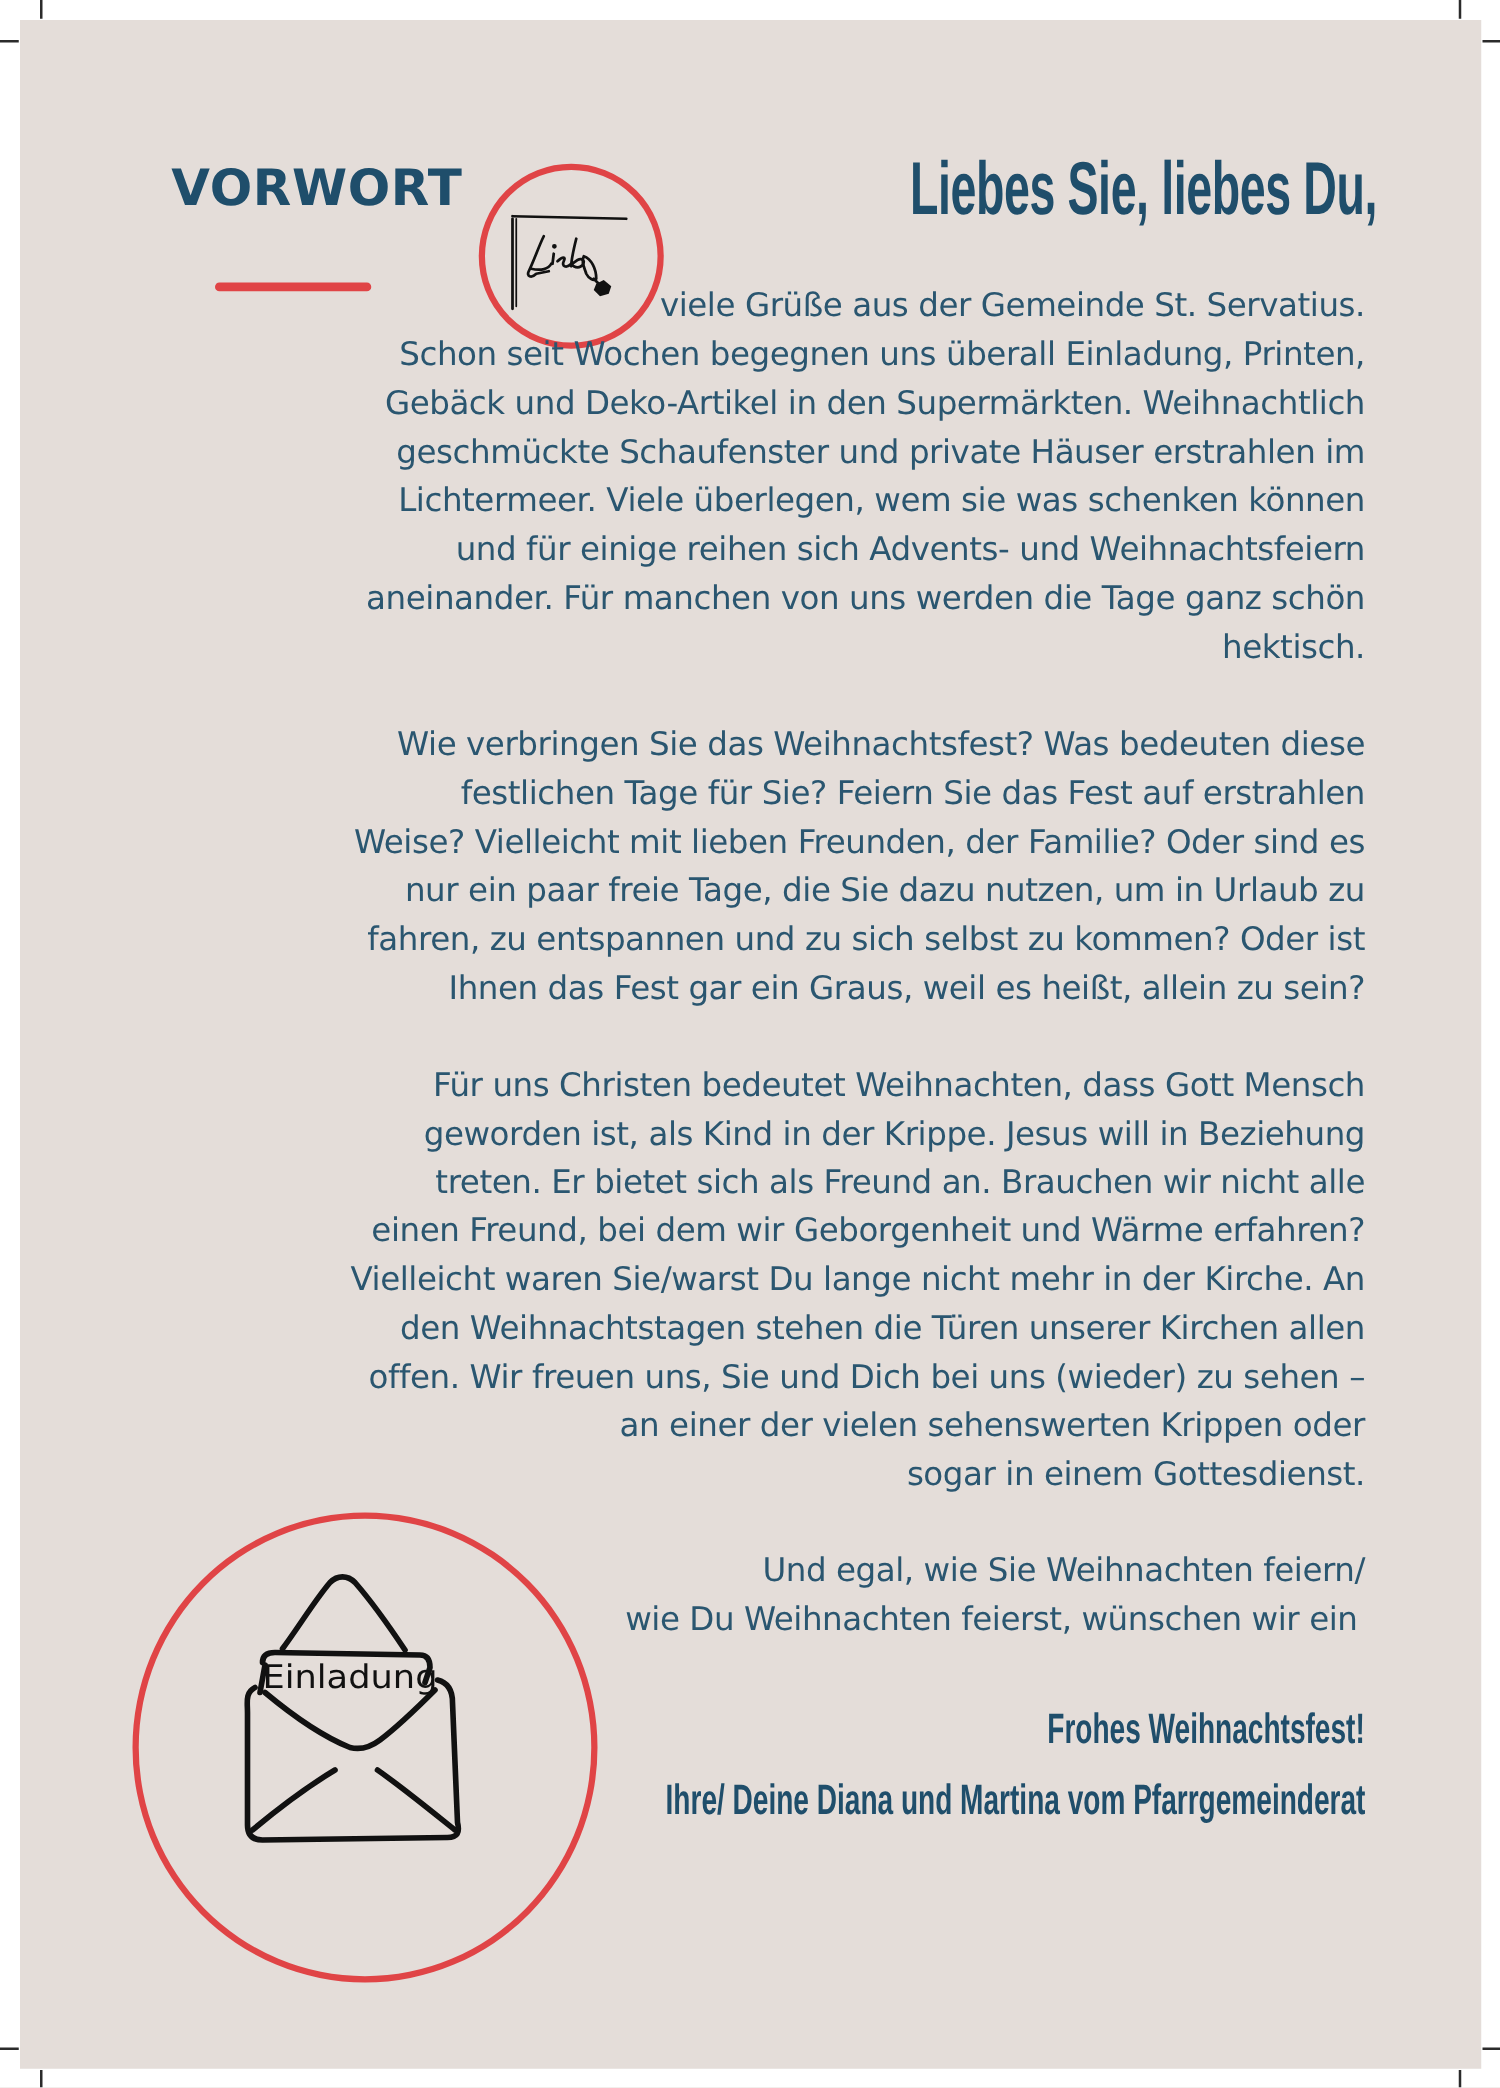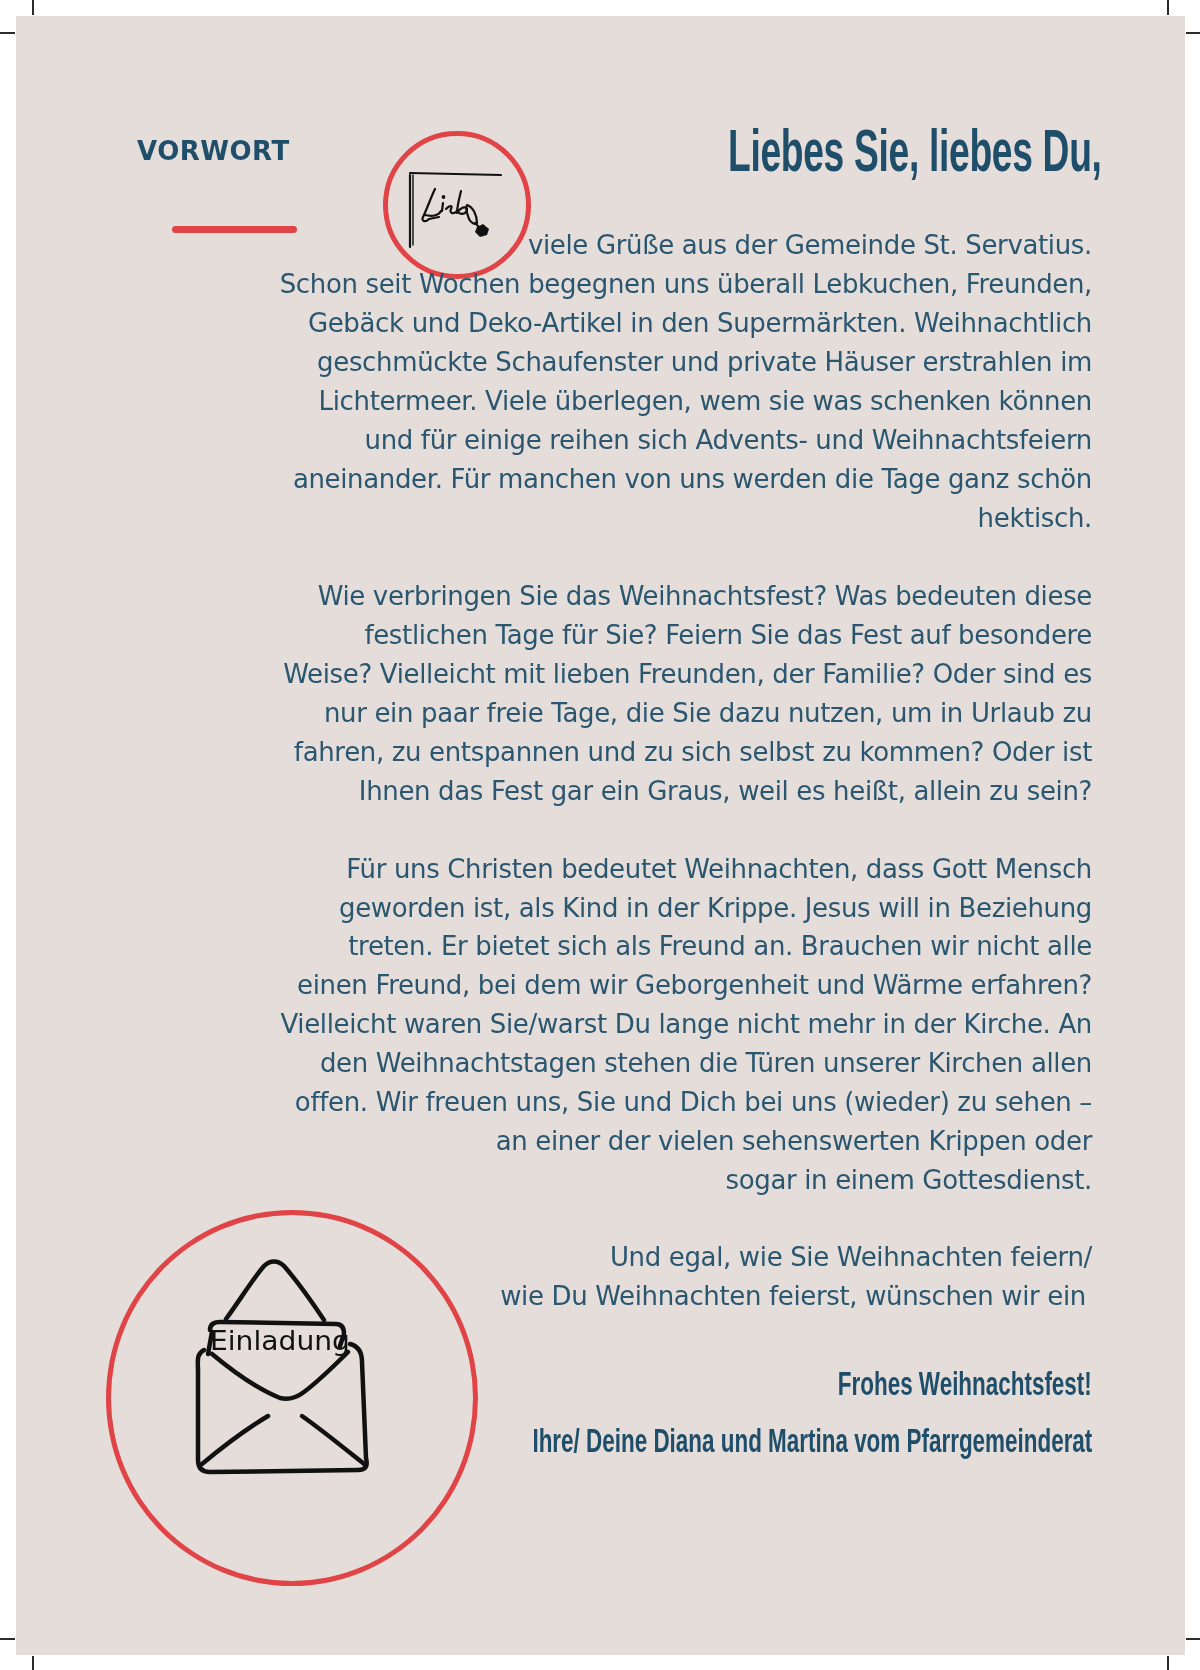--- a/index.html
+++ b/index.html
@@ -9,21 +9,21 @@
     font-family: "Liberation Sans", "DejaVu Sans", sans-serif;
   }
   .crop { position: absolute; background: #2b2b2b; }
   .card {
     position: absolute; left: 16px; top: 16px; width: 1169px; height: 1639px;
     background: #E4DDD9;
   }
   .section-label {
     position: absolute; left: 137px; top: 128px;
     font-family: "DejaVu Sans", sans-serif; font-weight: bold;
-    font-size: 26px; letter-spacing: 0.5px; color: #1F4E6B;
+    font-size: 40px; letter-spacing: 0.5px; color: #1F4E6B;
     line-height: 46px; white-space: nowrap;
   }
   .section-rule {
     position: absolute; left: 172px; top: 226px; width: 125px; height: 7px;
     background: #E04446; border-radius: 4px;
   }
   .headline {
     position: absolute; right: 98px; top: 118px;
     font-family: "Liberation Sans Narrow", "Liberation Sans", sans-serif;
     font-weight: bold; font-size: 60px; color: #1F4E6B;
@@ -84,31 +84,31 @@
 
     <path d="M84 74 C90 76 94 84 94 92 C92 94 88 92 86 88 C84 82 82 78 84 74 Z"></path>
     <path d="M92 92 L98 98"></path>
   </g>
   <path d="M94 96 L100 93 L106 98 L104 104 L97 106 L92 101 Z" fill="#111"></path>
 </svg>
 
 <div>
   <div>
     <div class="body-line" style="top:226px;">viele Grüße aus der Gemeinde St. Servatius.</div>
-    <div class="body-line" style="top:265px;">Schon seit Wochen begegnen uns überall Lebkuchen, Freunden,</div>
+    <div class="body-line" style="top:265px;">Schon seit Wochen begegnen uns überall Einladung, Printen,</div>
     <div class="body-line" style="top:304px;text-align:right;">Gebäck und Deko-Artikel in den Supermärkten. Weihnachtlich</div>
     <div class="body-line" style="top:343px;">geschmückte Schaufenster und private Häuser erstrahlen im</div>
     <div class="body-line" style="top:382px;">Lichtermeer. Viele überlegen, wem sie was schenken können</div>
     <div class="body-line" style="top:421px;">und für einige reihen sich Advents- und Weihnachtsfeiern</div>
     <div class="body-line" style="top:460px;">aneinander. Für manchen von uns werden die Tage ganz schön</div>
     <div class="body-line" style="top:499px;text-align:center;">hektisch.</div>
   </div>
   <div>
     <div class="body-line" style="top:577px;">Wie verbringen Sie das Weihnachtsfest? Was bedeuten diese</div>
-    <div class="body-line" style="top:616px;">festlichen Tage für Sie? Feiern Sie das Fest auf besondere</div>
+    <div class="body-line" style="top:616px;">festlichen Tage für Sie? Feiern Sie das Fest auf erstrahlen</div>
     <div class="body-line" style="top:655px;">Weise? Vielleicht mit lieben Freunden, der Familie? Oder sind es</div>
     <div class="body-line" style="top:694px;">nur ein paar freie Tage, die Sie dazu nutzen, um in Urlaub zu</div>
     <div class="body-line" style="top:733px;">fahren, zu entspannen und zu sich selbst zu kommen? Oder ist</div>
     <div class="body-line" style="top:772px;">Ihnen das Fest gar ein Graus, weil es heißt, allein zu sein?</div>
   </div>
   <div>
     <div class="body-line" style="top:850px;">Für uns Christen bedeutet Weihnachten, dass Gott Mensch</div>
     <div class="body-line" style="top:889px;">geworden ist, als Kind in der Krippe. Jesus will in Beziehung</div>
     <div class="body-line" style="top:927px;">treten. Er bietet sich als Freund an. Brauchen wir nicht alle</div>
     <div class="body-line" style="top:966px;">einen Freund, bei dem wir Geborgenheit und Wärme erfahren?</div>

